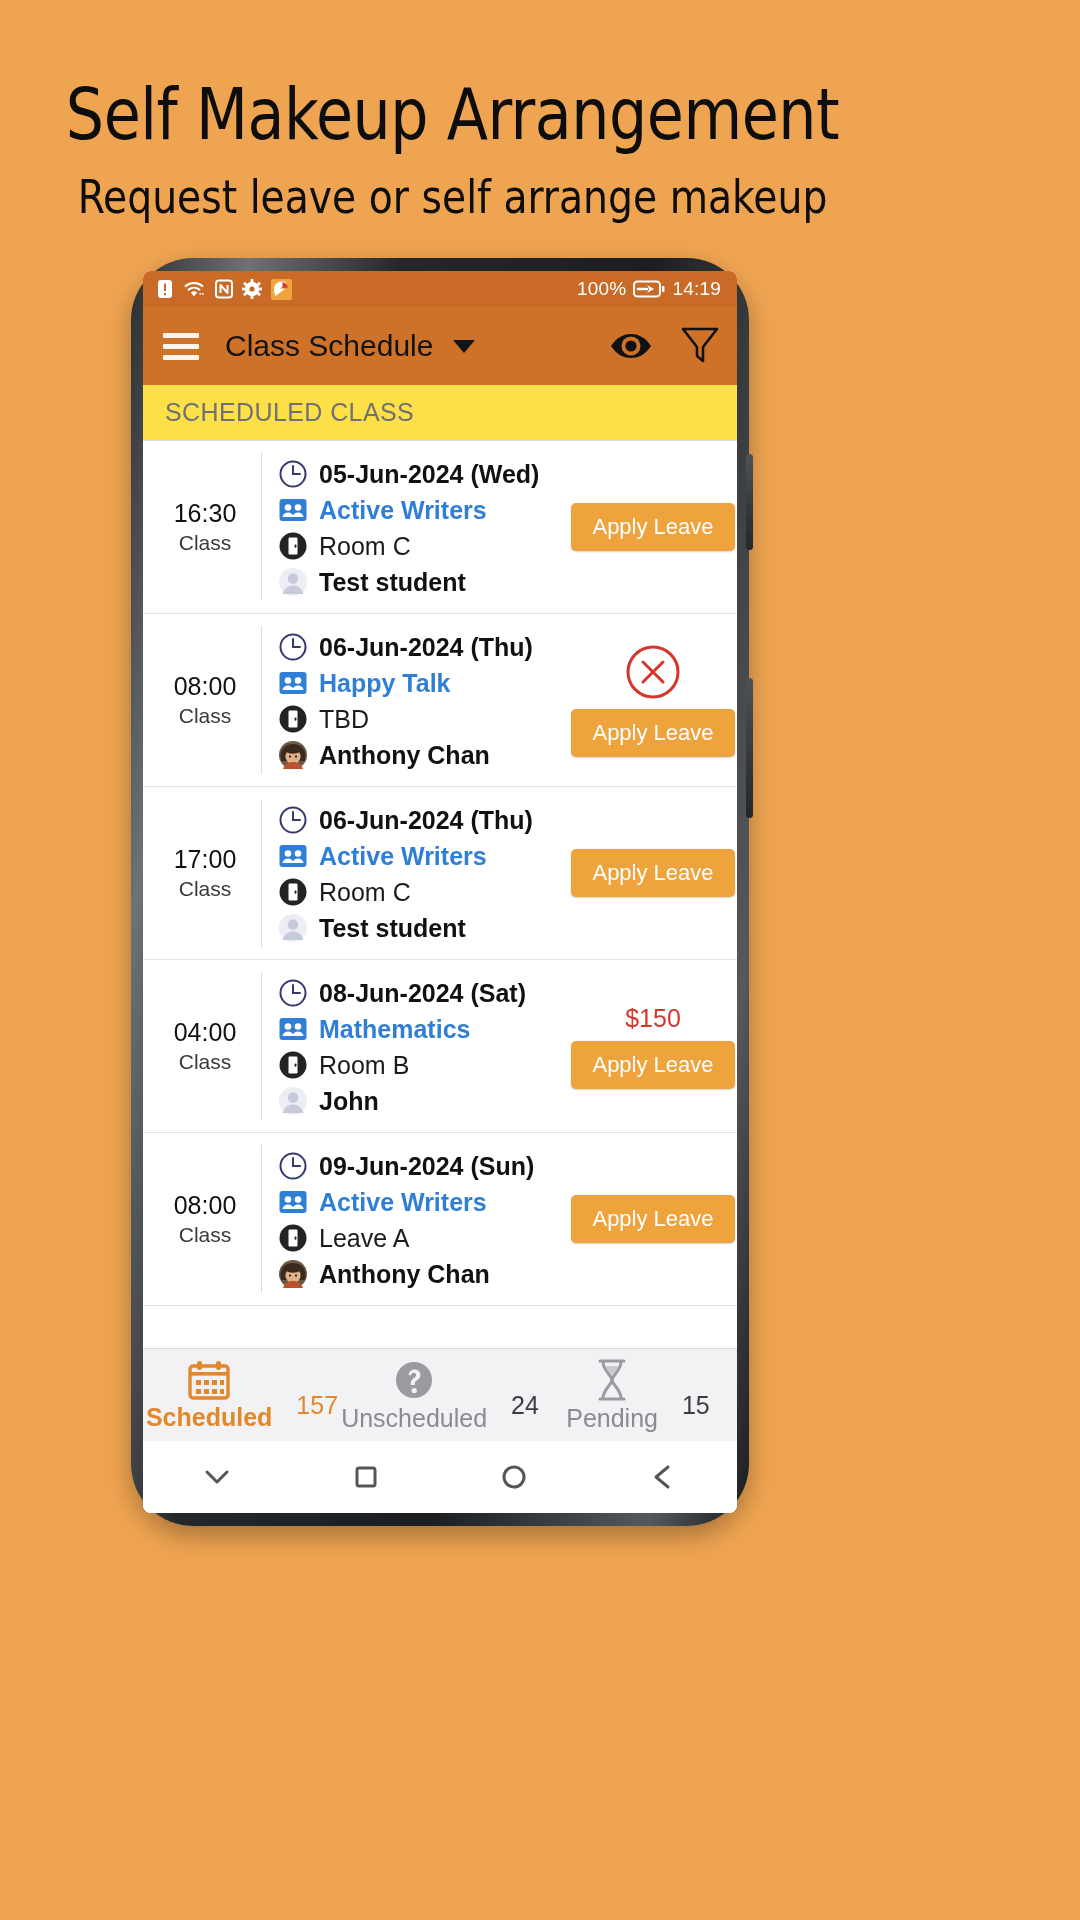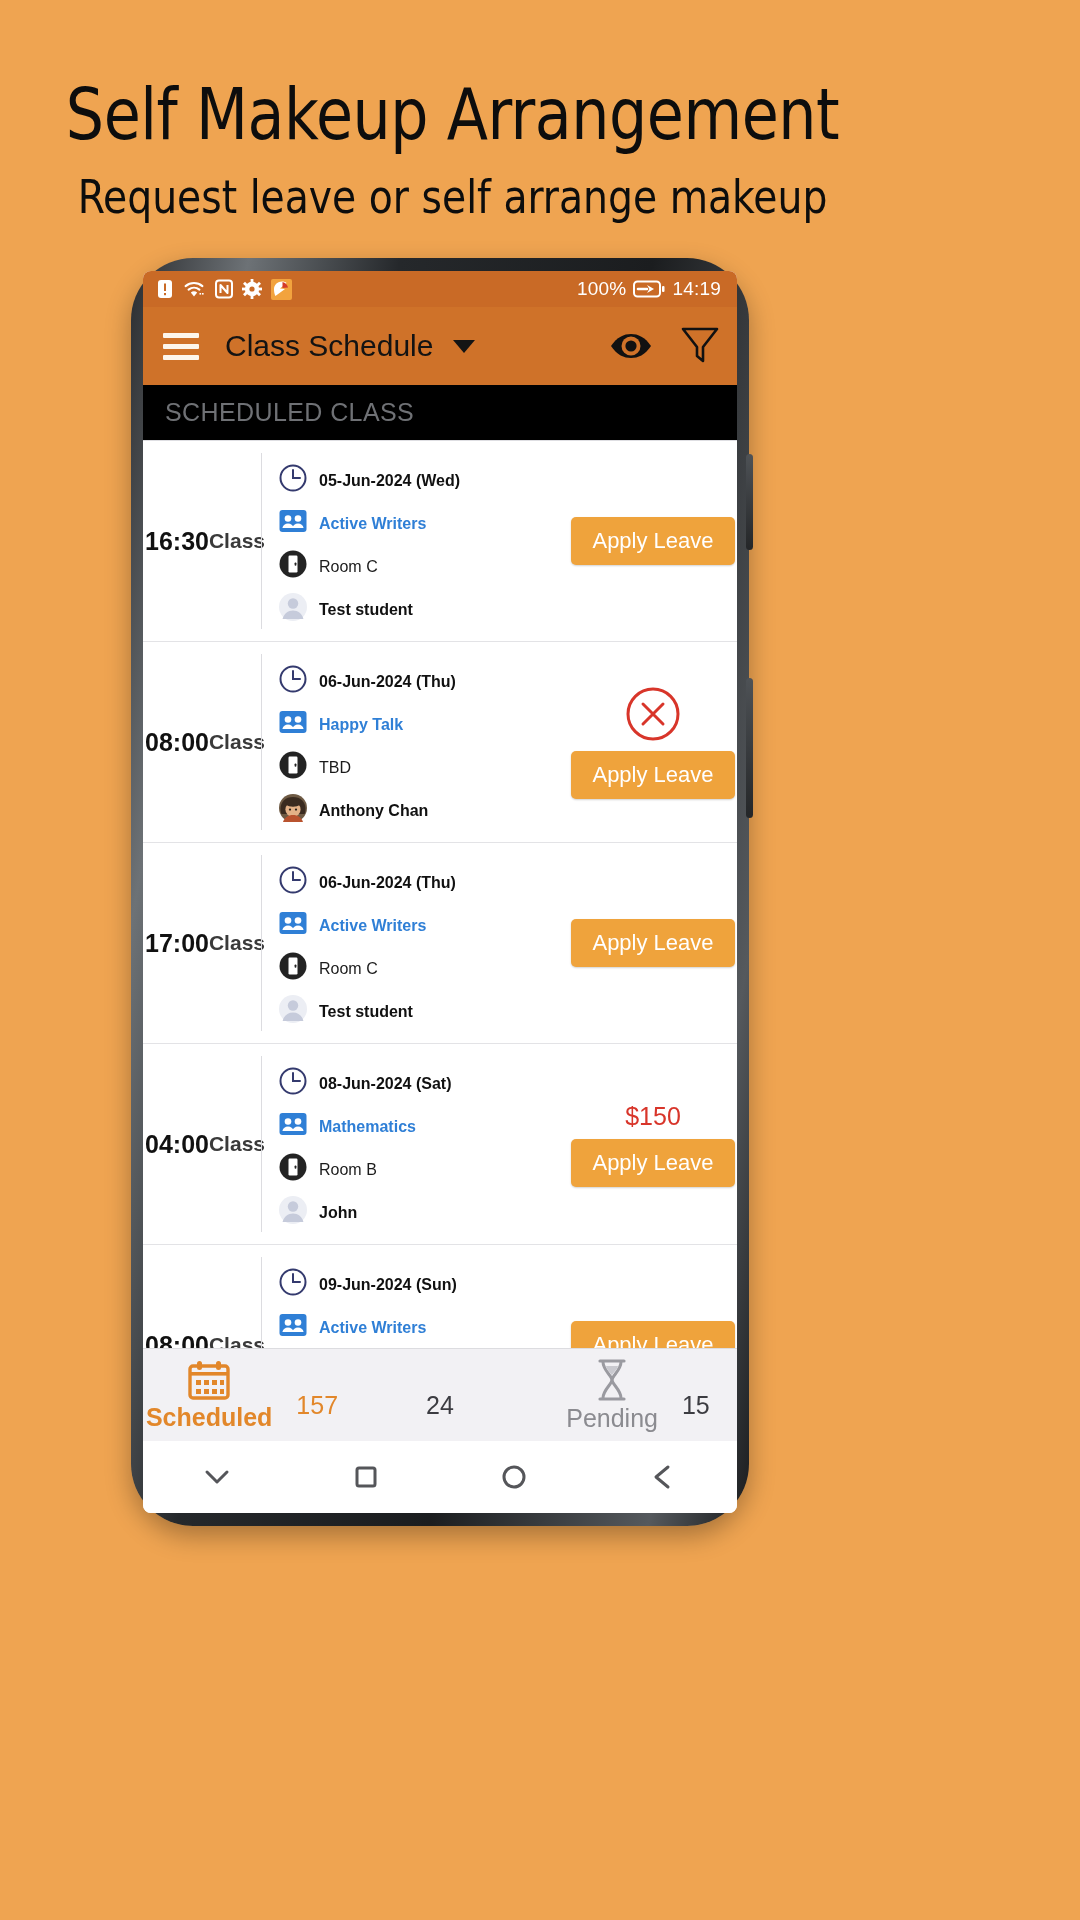--- a/index.html
+++ b/index.html
@@ -91,48 +91,48 @@
   .caret{
     width:0;height:0;margin-left:20px;
     border-left:11px solid transparent;border-right:11px solid transparent;
     border-top:13px solid #141414;cursor:pointer;
   }
   .appbar-spacer{flex:1;}
   .appbar-ic{margin-left:28px;display:flex;align-items:center;cursor:pointer;}
 
   
   .section-head{
-    background:#000000;color:#6f7175;
+    background:#fde047;color:#6f7175;
     font-size:25px;padding:13px 0 13px 22px;
     border-bottom:1px solid #dedee2;flex:0 0 auto;
     letter-spacing:.4px;
   }
 
   
   .list{flex:1;overflow:hidden;background:#fff;position:relative;}
   .row{
     display:flex;align-items:stretch;
     border-bottom:1px solid #e3e3e6;
     padding:12px 0 12px 0;
     min-height:120px;box-sizing:border-box;
   }
   .col-time{
     width:118px;flex:0 0 118px;
-    display:flex;flex-direction:row;align-items:center;justify-content:center;
-    padding-left:6px;box-sizing:border-box;font-weight:bold;
+    display:flex;flex-direction:column;align-items:center;justify-content:center;
+    padding-left:6px;box-sizing:border-box;
   }
   .time{font-size:25px;color:#111;line-height:32px;}
   .time-lbl{font-size:21px;color:#3a3a3a;line-height:28px;}
   .col-detail{
     flex:1;border-left:1px solid #dcdce0;
     padding:4px 0 2px 16px;display:flex;flex-direction:column;gap:2px;
     min-width:0;
   }
   .dline{display:flex;align-items:center;gap:11px;line-height:34px;}
-  .dline .txt{font-size:16px;white-space:nowrap;margin-top:7px;}
+  .dline .txt{font-size:25px;white-space:nowrap;}
   .date-txt{font-weight:bold;color:#111;}
   .class-txt{color:#2f7fd6;font-weight:bold;}
   .room-txt{color:#1b1b1b;}
   .stu-txt{color:#111;font-weight:bold;}
   .col-action{
     width:160px;flex:0 0 160px;
     display:flex;flex-direction:column;align-items:center;justify-content:center;
     gap:8px;padding-right:8px;box-sizing:border-box;
   }
   .apply-btn{
@@ -518,20 +518,28 @@
                 <rect x="17" y="30" width="5" height="5"></rect>
       <rect x="25" y="30" width="5" height="5"></rect>
                 <rect x="33" y="30" width="4" height="5"></rect>
     </g>
   </svg>
       <div class="tab-lbl">Scheduled</div>
     </div>
     <div class="tab-count">157</div>
         </div>
         <div class="tab">
+    <div class="tab-col">
+      <svg width="44" height="44" viewBox="0 0 44 44">
+    <circle cx="22" cy="22" r="18" fill="#9a9aa0"></circle>
+    <path d="M16.5 17.2c.3-3.4 2.8-5.6 6-5.6 3.4 0 5.9 2.2 5.9 5.3 0 2.6-1.3 3.9-3.3 5.3-1.6 1.1-2.2 1.9-2.2 3.6v1.1h-4.1v-1.5c0-2.6 1-4 3.1-5.5 1.6-1.1 2.2-1.8 2.2-3 0-1.3-1-2.2-2.4-2.2-1.4 0-2.4.9-2.6 2.5z" fill="#f2f1f4"></path>
+    <circle cx="22.2" cy="32.6" r="2.7" fill="#f2f1f4"></circle>
+  </svg>
+      <div class="tab-lbl">Unscheduled</div>
+    </div>
     <div class="tab-count">24</div>
         </div>
         <div class="tab">
     <div class="tab-col">
       <svg width="34" height="44" viewBox="0 0 34 44">
     <path d="M5 3h24M5 41h24" stroke="#9a9aa0" stroke-width="3.2" stroke-linecap="round"></path>
     <path d="M8 4c0 8 9 14 9 18s-9 10-9 18" stroke="#9a9aa0" stroke-width="3" fill="none"></path>
     <path d="M26 4c0 8-9 14-9 18s9 10 9 18" stroke="#9a9aa0" stroke-width="3" fill="none"></path>
     <path d="M11 8h12c-.6 4-6 7.6-6 9.4-.6-1.8-5.4-5.4-6-9.4z" fill="#c9c9cf"></path>
   </svg>

